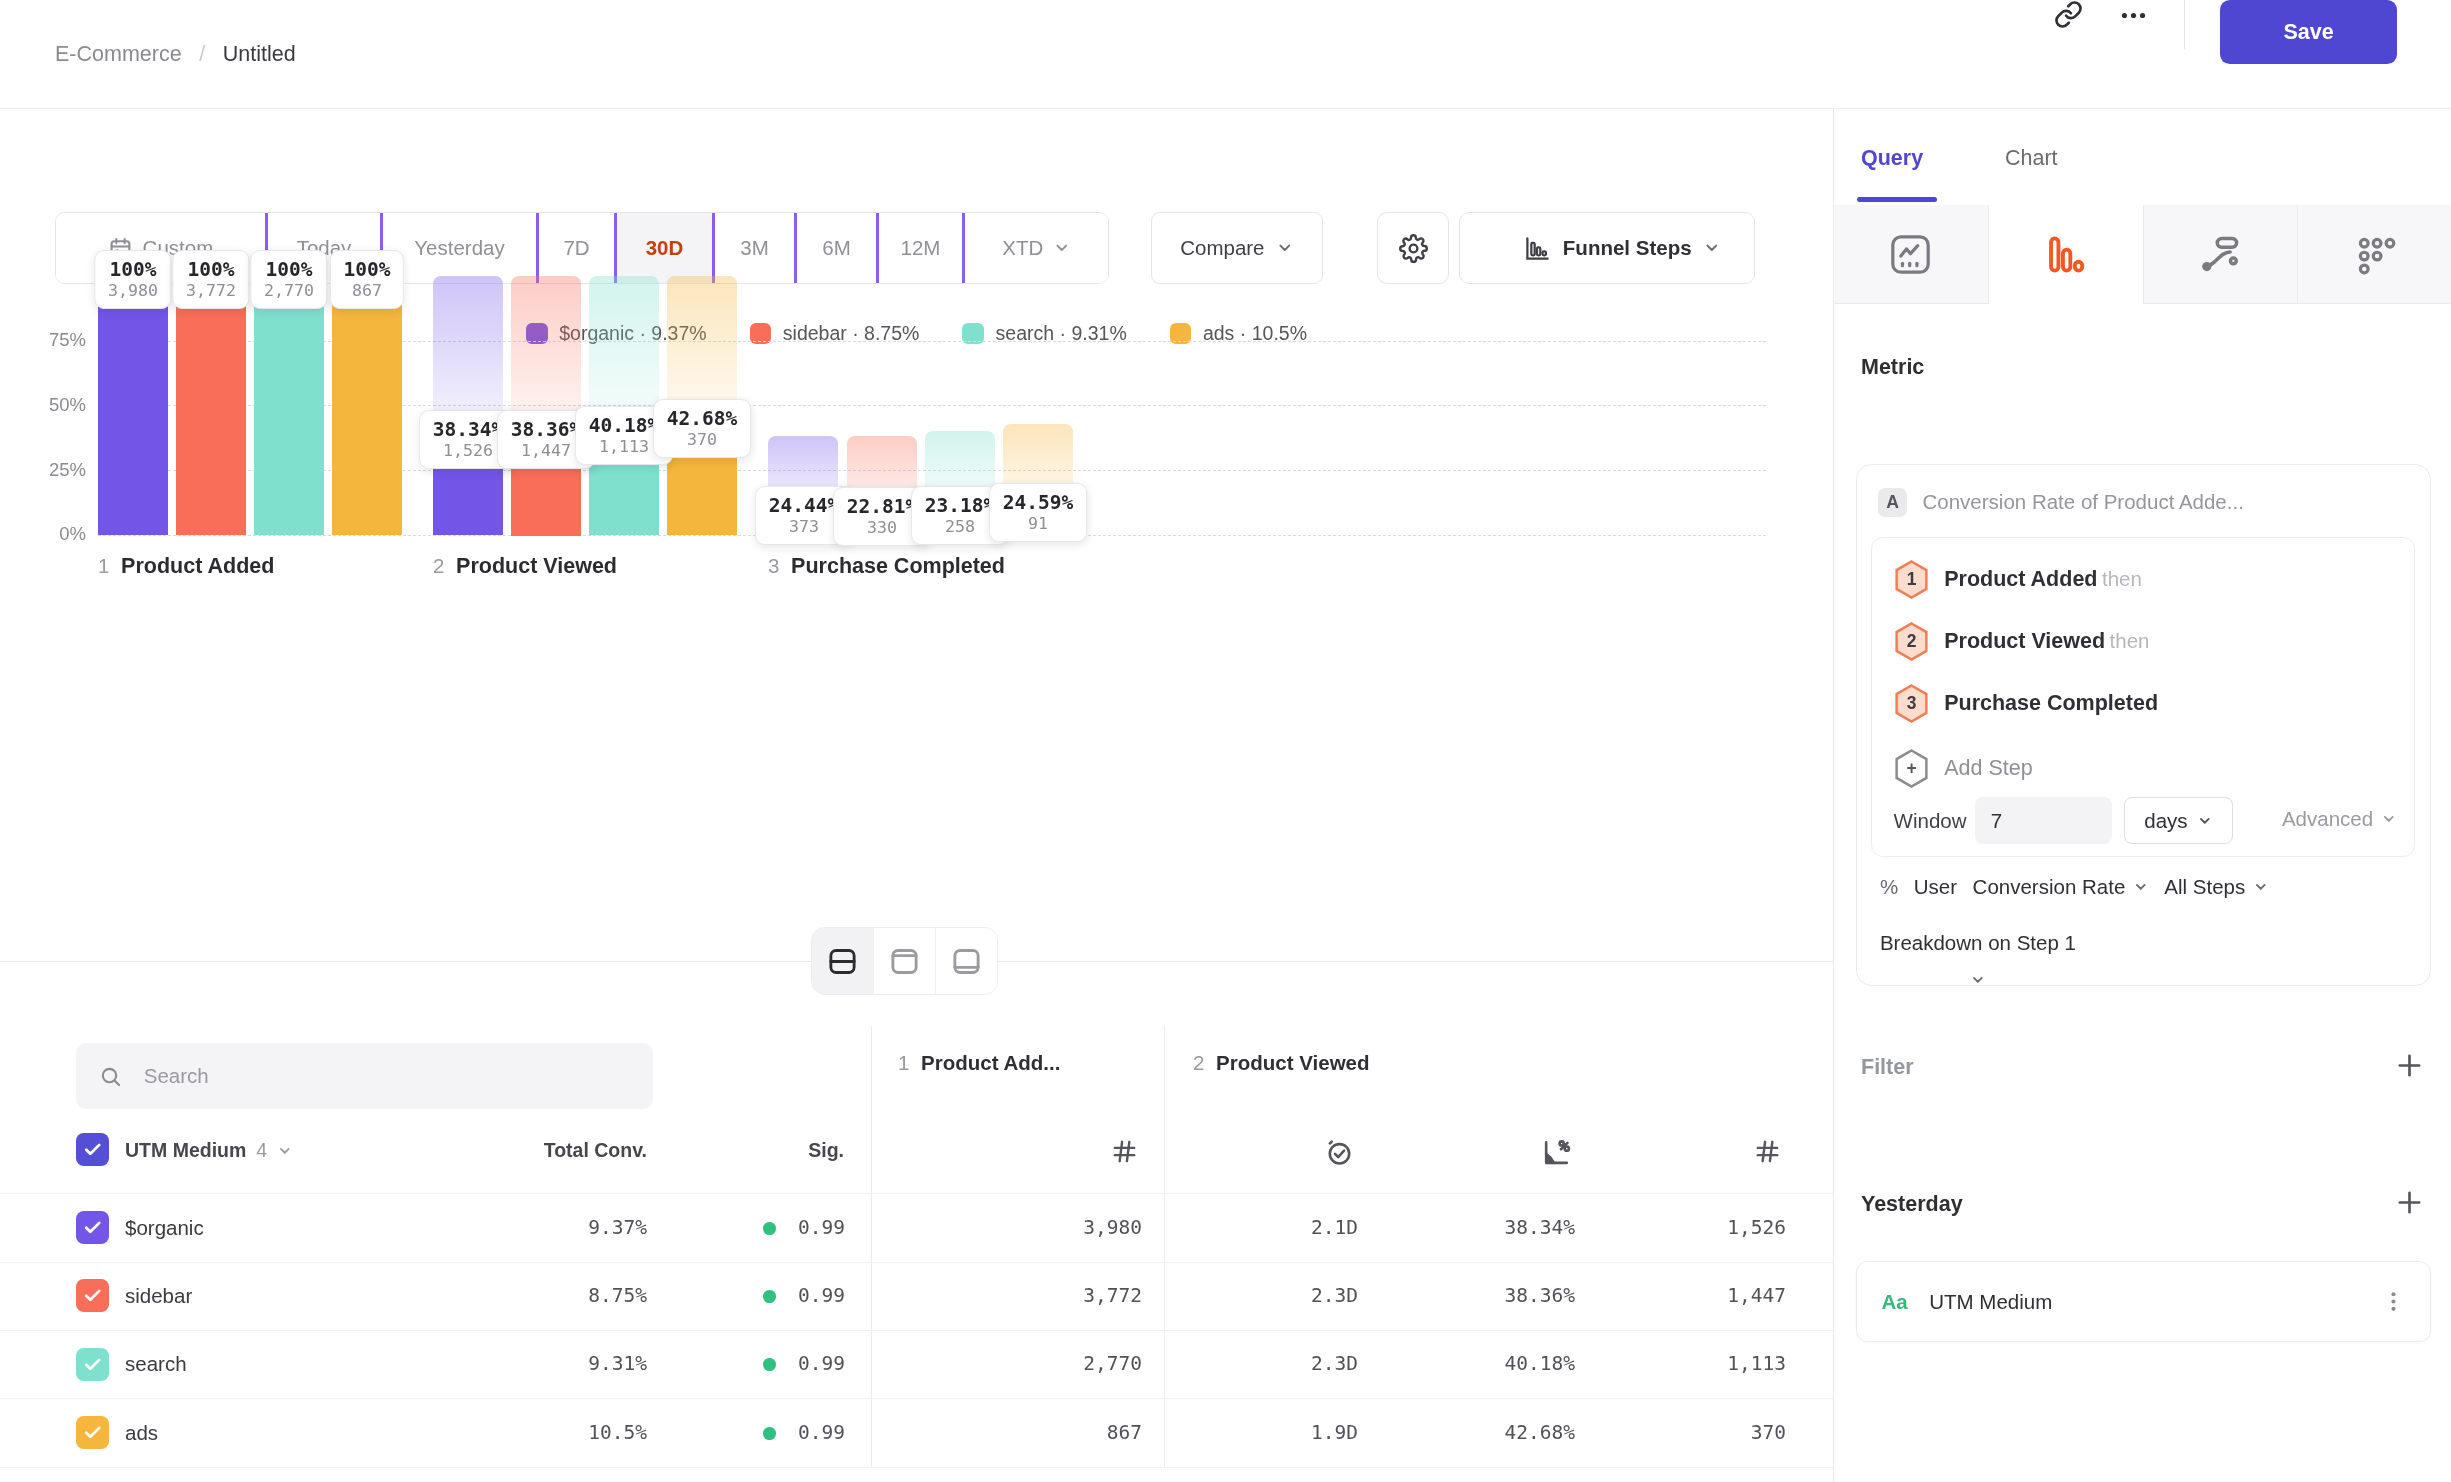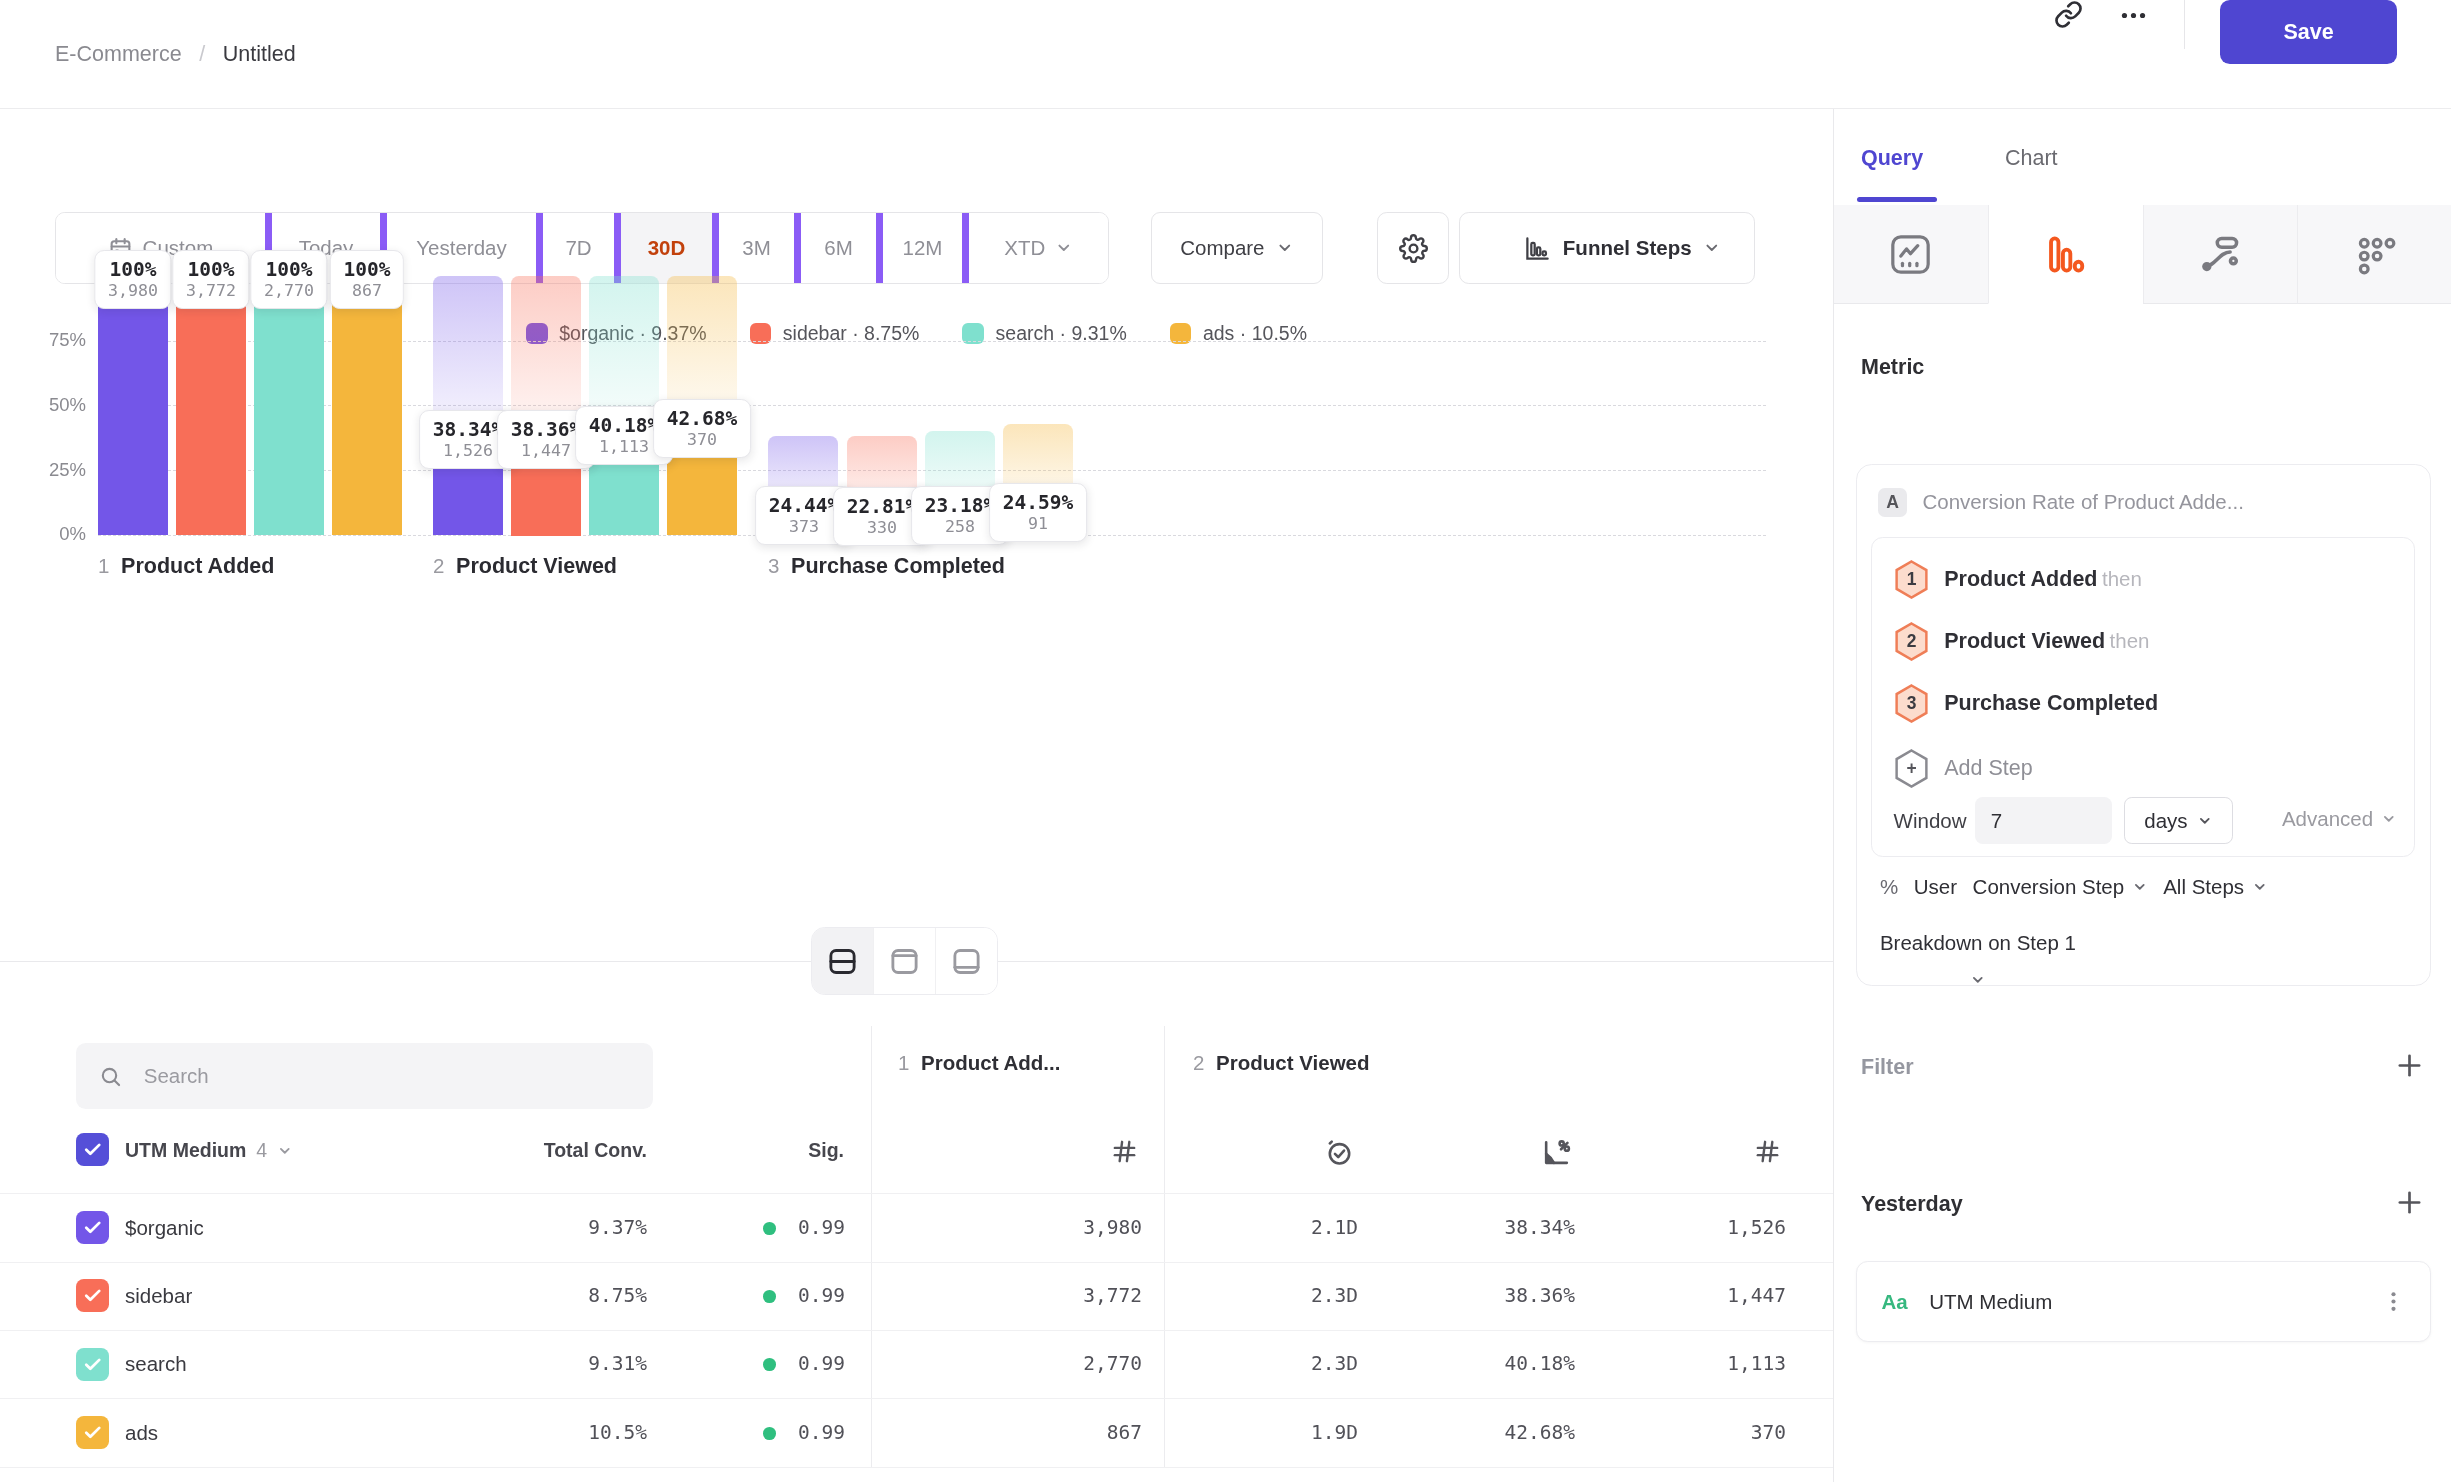--- a/index.html
+++ b/index.html
@@ -23,21 +23,21 @@
   
   .left { position:absolute; left:0; top:109px; width:1833px; height:1373px; background:#fff; }
   .rpanel { position:absolute; left:1833px; top:109px; width:618px; height:1373px; background:#fff;
     border-left:1px solid #e9e9ec; }
 
   
   .chart-toolbar { position:absolute; left:0; top:103px; width:1833px; height:72px; }
   .seg-group { position:absolute; left:55px; top:0; height:72px; display:flex; border:1px solid #e5e5e8;
     border-radius:9.8px; overflow:hidden; background:#fff; }
   .seg { display:flex; align-items:center; justify-content:center; gap:9.8px; font-size:20.5px; color:#8f8f96;
-    background:#fff; border:none; border-left:7px solid #8b5cf6; cursor:pointer; font-family:inherit; }
+    background:#fff; border:none; border-left:3px solid #8b5cf6; cursor:pointer; font-family:inherit; }
   .seg:first-child { border-left:none; }
   .seg.selected { background:#f4f4f6; color:#c2410c; font-weight:700; }
   .tool-btn { position:absolute; top:0; height:72px; display:flex; align-items:center; justify-content:center;
     gap:11.7px; border:1px solid #e5e5e8; border-radius:9.8px; background:#fff; font-size:20.5px; color:#3f3f45;
     font-family:inherit; cursor:pointer; }
 
   
   .legend { position:absolute; left:0; top:213px; width:1833px; display:flex; justify-content:center; gap:43px; }
   .legend-item { display:flex; align-items:center; gap:11.7px; font-size:19.5px; color:#55555b; }
   .legend-swatch { width:21.5px; height:21.5px; border-radius:5.9px; }
@@ -585,21 +585,21 @@
         <svg width="15.6" height="15.6" viewBox="0 0 24 24" fill="none" stroke="#9a9aa0" stroke-width="2.8" stroke-linecap="round" stroke-linejoin="round">
             <polyline points="6 9 12 15 18 9"></polyline>
           </svg>
       </button>
     </div>
 
     <div class="measure-row">
       <span style="color:#6a6a71;">%</span>
       <span style="color:#2f2f35;">User</span>
       <span style="color:#2f2f35; display:flex; align-items:center; gap:7.8px;">
-        <span>Conversion Step</span>
+        <span>Conversion Rate</span>
         <svg class="chev" width="15.6" height="15.6" viewBox="0 0 24 24" fill="none" stroke="#6a6a71" stroke-width="2.8" stroke-linecap="round" stroke-linejoin="round">
             <polyline points="6 9 12 15 18 9"></polyline>
           </svg>
       </span>
       <span style="color:#2f2f35; display:flex; align-items:center; gap:7.8px;">
         <span>All Steps</span>
         <svg class="chev" width="15.6" height="15.6" viewBox="0 0 24 24" fill="none" stroke="#6a6a71" stroke-width="2.8" stroke-linecap="round" stroke-linejoin="round">
             <polyline points="6 9 12 15 18 9"></polyline>
           </svg>
       </span>

